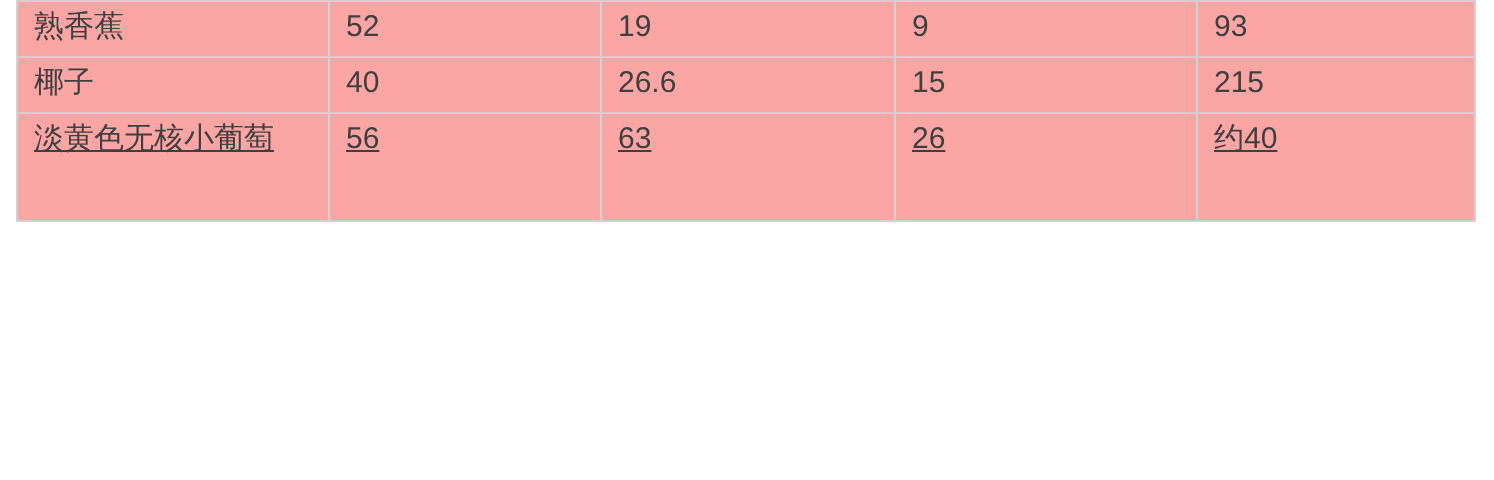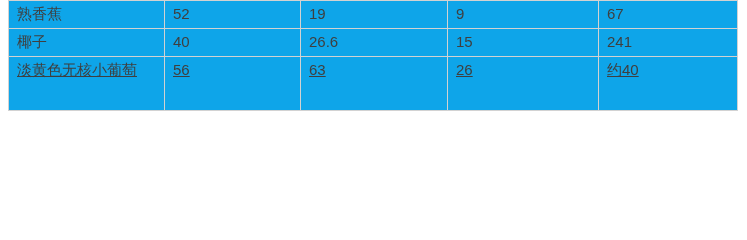--- a/index.html
+++ b/index.html
@@ -18,21 +18,21 @@
     position: absolute;
     left: 8px;
     top: 0px;
     width: 729px;
   }
 
   table.nutrition-table {
     border-collapse: collapse;
     table-layout: fixed;
     width: 729px;
-    background: #0ea5e9;
+    background: #fca5a5;
   }
 
   table.nutrition-table td {
     border: 1px solid #d2d2d2;
     border-top: none;
     color: #3f3f3f;
     font-size: 15px;
     line-height: 20px;
     padding: 3px 8px 4px 8px;
     vertical-align: top;
@@ -75,29 +75,29 @@
         <col class="c3">
         <col class="c4">
     </colgroup>
     <tbody>
 
       <tr class="row-std">
         <td class="cell-name">熟香蕉</td>
         <td class="cell-value">52</td>
         <td class="cell-value">19</td>
         <td class="cell-value">9</td>
-        <td class="cell-value">67</td>
+        <td class="cell-value">93</td>
       </tr>
 
       <tr class="row-std">
         <td class="cell-name">椰子</td>
         <td class="cell-value">40</td>
         <td class="cell-value">26.6</td>
         <td class="cell-value">15</td>
-        <td class="cell-value">241</td>
+        <td class="cell-value">215</td>
       </tr>
 
 
       <tr class="row-tall">
         <td class="cell-name">淡黄色无核小葡萄</td>
         <td class="cell-value">56</td>
         <td class="cell-value">63</td>
         <td class="cell-value">26</td>
         <td class="cell-value">约40</td>
       </tr>

